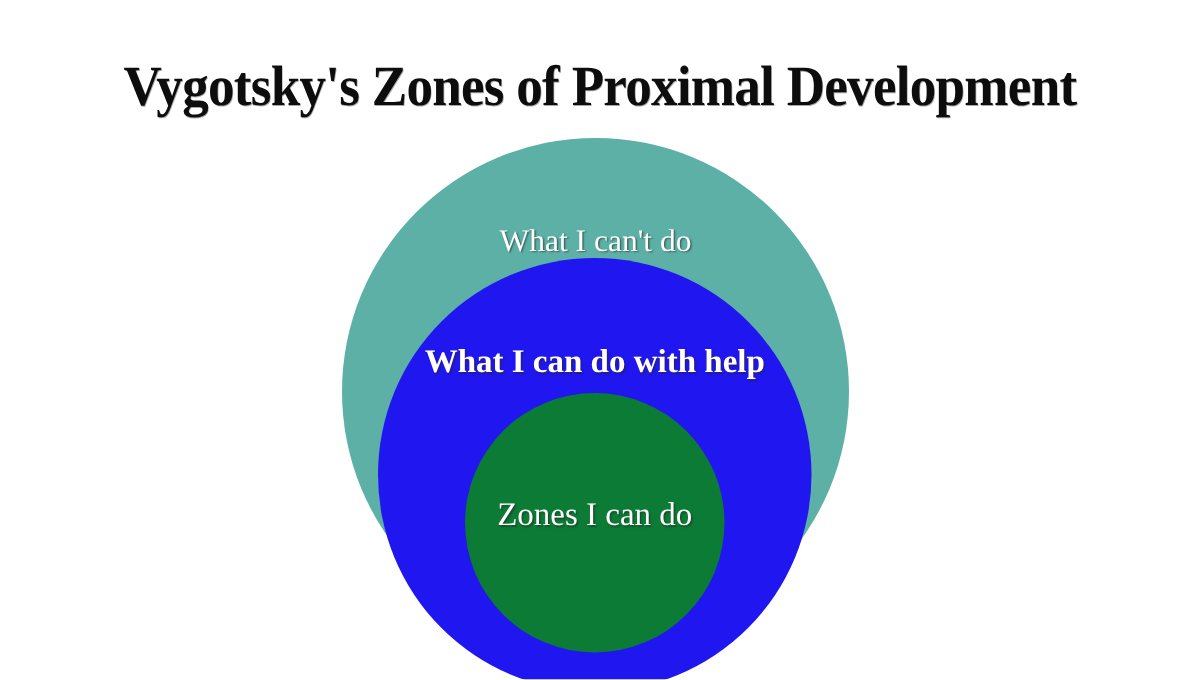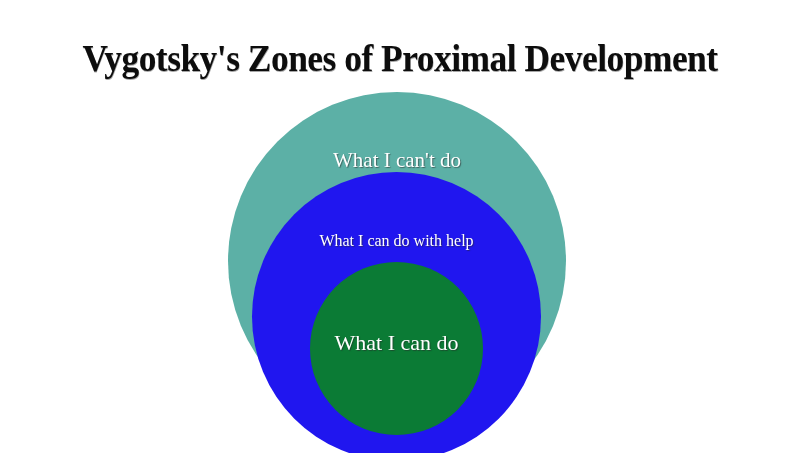--- a/index.html
+++ b/index.html
@@ -79,22 +79,23 @@
     white-space: nowrap;
     text-shadow: 1px 1px 1px rgba(40,40,40,0.55);
   }
   .label-outer {
     top: 56px;
     font-size: 21px;
     line-height: 24px;
   }
   .label-middle {
     top: 56px;
-    font-size: 16px;
+    font-size: 22px;
     line-height: 25px;
+    font-weight: bold;
   }
   .label-inner {
     top: 68px;
     font-size: 22px;
     line-height: 25px;
   }
 </style>
 </head>
 <body>
 
@@ -106,18 +107,18 @@
 
     <div class="zone zone-outer">
       <div class="zone-label label-outer">What I can't do</div>
     </div>
 
     <div class="zone zone-middle">
       <div class="zone-label label-middle">What I can do with help</div>
     </div>
 
     <div class="zone zone-inner">
-      <div class="zone-label label-inner">What I can do</div>
+      <div class="zone-label label-inner">Zones I can do</div>
     </div>
 
   </div>
 
 </div>
 
 </body></html>

